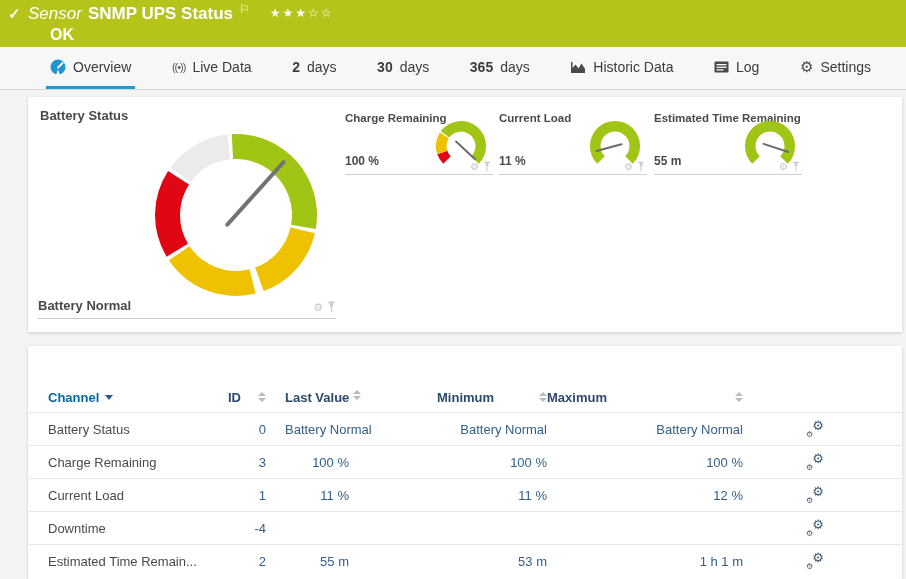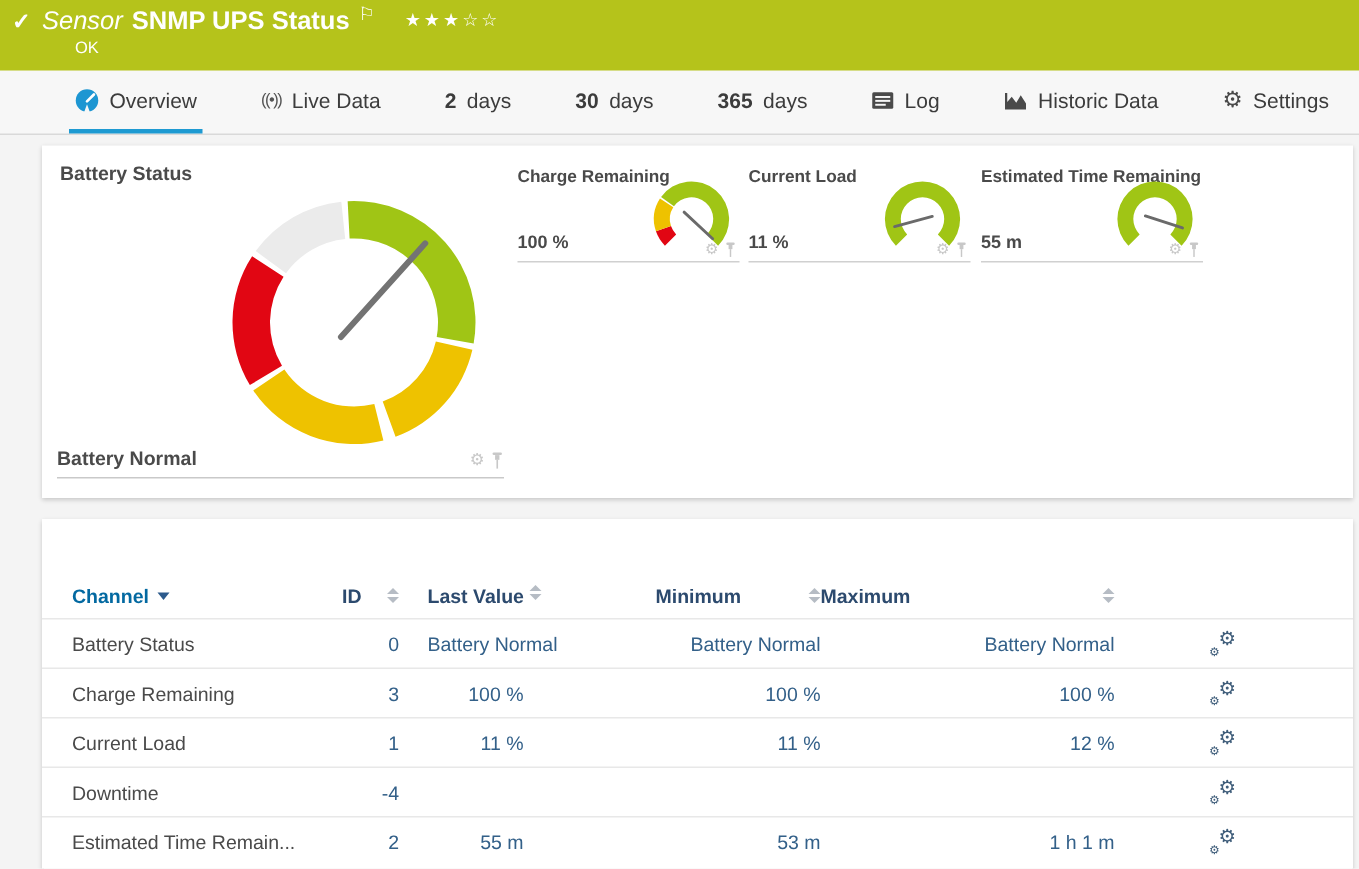--- a/index.html
+++ b/index.html
@@ -7,26 +7,26 @@
     font-family:"Liberation Sans", sans-serif; color:#4a4a4a; }
 
   
   .sensor-bar { position:relative; height:47px; background:#b5c31b; color:#fff; }
   .sensor-bar .check { position:absolute; left:8px; top:5px; font-size:15px; font-weight:bold; }
   .titlerow { position:absolute; left:28px; top:4px; display:flex; align-items:baseline; gap:6px; }
   .sensor-word { font-style:italic; font-size:17px; }
   .sensor-name { font-weight:bold; font-size:17px; }
   .flag { font-size:12px; position:relative; top:-6px; }
   .stars { font-size:12px; letter-spacing:2px; position:relative; top:-2px; margin-left:14px; }
-  .okline { position:absolute; left:50px; top:26px; font-size:11px; font-weight:normal; }
+  .okline { position:absolute; left:50px; top:26px; font-size:16px; font-weight:bold; }
 
   
   .tabs { height:43px; background:#f7f7f7; border-bottom:1px solid #d9d9d9;
     display:flex; align-items:stretch; justify-content:space-between;
-    padding:0 16px 0 46px; font-size:14px; color:#3c3c3c; }
+    padding:0 31px 0 46px; font-size:14px; color:#3c3c3c; }
   .tab { display:flex; align-items:center; gap:7px; padding:0 4px; cursor:pointer; border-bottom:3px solid transparent; }
   .tab.active { border-bottom:3px solid #1e9ad2; }
   .tab b { font-weight:bold; }
   .tab .gear { font-size:15px; color:#4a4a4a; line-height:1; }
   .livedata-glyph { font-size:11px; color:#555; letter-spacing:-1px; }
 
   
   .main { padding:7px 4px 0 28px; }
   .panel { background:#fff; box-shadow:0 1px 3px rgba(0,0,0,.18); position:relative; }
   .panel-gauges { height:235px; margin-bottom:14px; }
@@ -105,33 +105,33 @@
   </div>
   <div class="tab">
     <b>30</b>
     <span>days</span>
   </div>
   <div class="tab">
     <b>365</b>
     <span>days</span>
   </div>
   <div class="tab">
+    <svg width="16" height="14" viewBox="0 0 16 14">
+      <path d="M1 13 L1 2 L2.5 2 L2.5 8 L5.5 4.5 L8.5 8.5 L11.5 3.5 L15 9 L15 13 Z" fill="#4a4a4a"></path>
+    </svg>
+    <span>Historic Data</span>
+  </div>
+  <div class="tab">
     <svg width="15" height="12" viewBox="0 0 15 12">
       <rect x="0.5" y="0.5" width="14" height="11" rx="1" fill="#4a4a4a"></rect>
       <rect x="2.5" y="3" width="10" height="1.3" fill="#f7f7f7"></rect>
       <rect x="2.5" y="5.6" width="10" height="1.3" fill="#f7f7f7"></rect>
       <rect x="2.5" y="8.2" width="7" height="1.3" fill="#f7f7f7"></rect>
     </svg>
     <span>Log</span>
-  </div>
-  <div class="tab">
-    <svg width="16" height="14" viewBox="0 0 16 14">
-      <path d="M1 13 L1 2 L2.5 2 L2.5 8 L5.5 4.5 L8.5 8.5 L11.5 3.5 L15 9 L15 13 Z" fill="#4a4a4a"></path>
-    </svg>
-    <span>Historic Data</span>
   </div>
   <div class="tab">
     <span class="gear">⚙</span>
     <span>Settings</span>
   </div>
 </div>
 
 <div class="main">
 
   <div class="panel panel-gauges">

